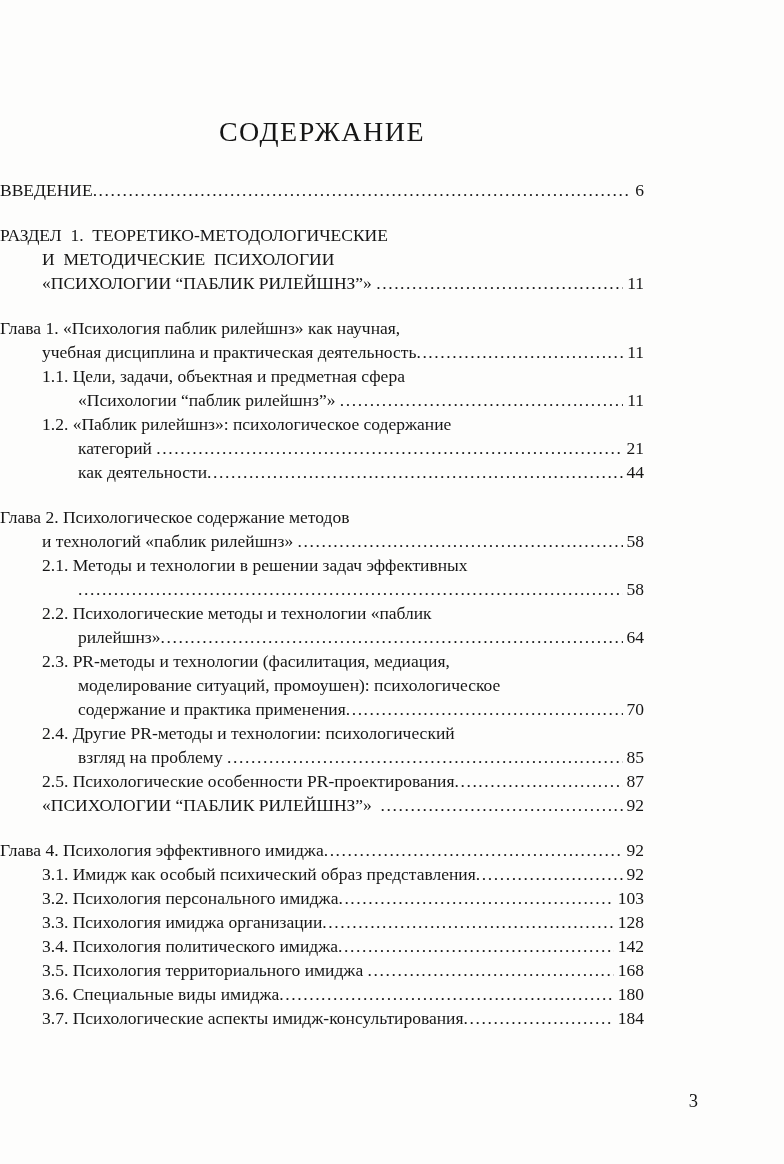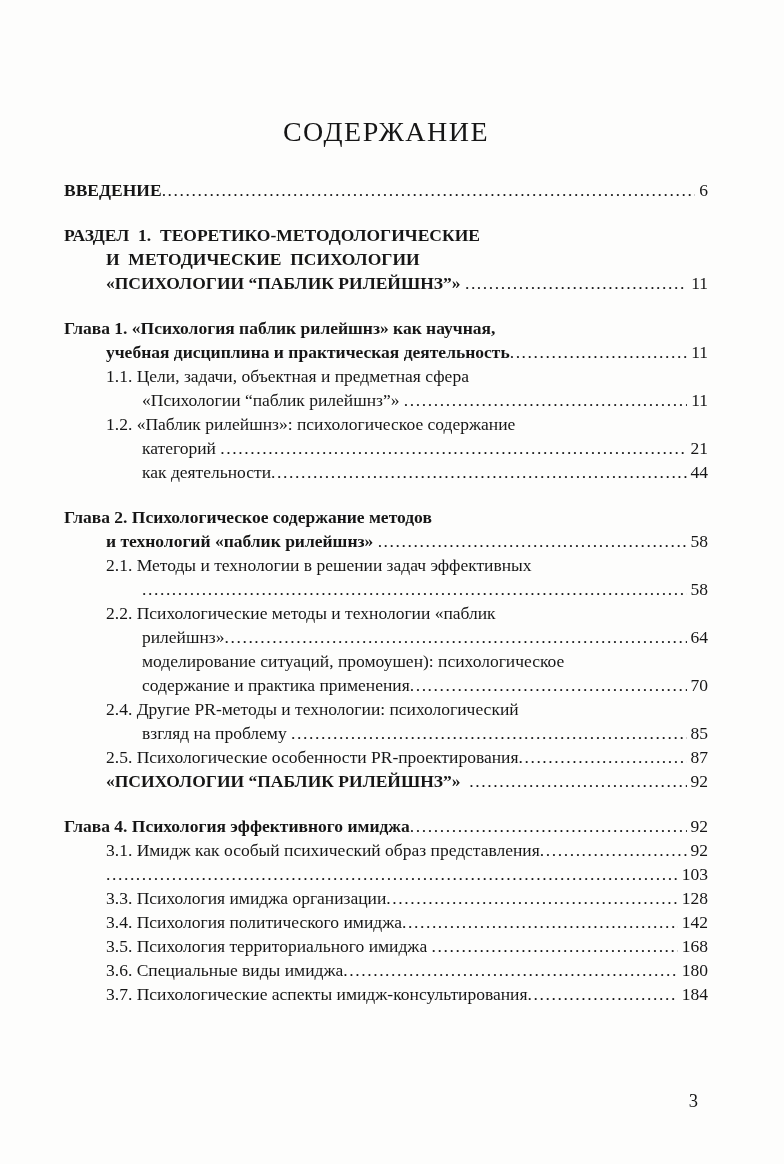--- a/index.html
+++ b/index.html
@@ -11,34 +11,34 @@
     color:var(--ink);
   }
   .sheet {
     position:relative;
     width:784px; height:1164px;
     background:var(--paper);
     box-sizing:border-box;
     padding-top:116px;
     overflow:hidden;
   }
-  .content { margin-left:64px; width:644px; }
+  .content { width:644px; }
   .title {
     margin:0 0 30px 0;
     text-align:center;
     font-size:28px;
     font-weight:400;
     letter-spacing:1.5px;
   }
   .toc { font-size:17.5px; line-height:24px; }
   .row { display:flex; align-items:baseline; }
   .row.gap { margin-top:21px; }
   .indent-1 { padding-left:42px; }
   .indent-2 { padding-left:78px; }
-  .row.bold .txt { font-weight:bold; }
+  .row.bold .txt { font-weight:normal; }
   .txt { white-space:pre; }
   .dots { flex:1 1 auto; overflow:hidden; white-space:nowrap; min-width:10px; }
   .dots::after {
     content:"..........................................................................................................................................................";
     letter-spacing:1.6px;
   }
   .pg { padding-left:4px; }
   .folio {
     position:absolute;
     right:86px; bottom:52px;
@@ -113,20 +113,23 @@
           <span class="pg">58</span>
         </div>
         <div class="row indent-1">
           <span class="txt">2.2. Психологические методы и технологии «паблик</span>
         </div>
         <div class="row indent-2">
           <span class="txt">рилейшнз»</span>
           <span class="dots"></span>
           <span class="pg">64</span>
         </div>
+        <div class="row indent-1">
+          <span class="txt">2.3. PR-методы и технологии (фасилитация, медиация,</span>
+        </div>
         <div class="row indent-2">
           <span class="txt">моделирование ситуаций, промоушен): психологическое</span>
         </div>
         <div class="row indent-2">
           <span class="txt">содержание и практика применения</span>
           <span class="dots"></span>
           <span class="pg">70</span>
         </div>
         <div class="row indent-1">
           <span class="txt">2.4. Другие PR-методы и технологии: психологический</span>
@@ -150,20 +153,21 @@
           <span class="txt">Глава 4. Психология эффективного имиджа</span>
           <span class="dots"></span>
           <span class="pg">92</span>
         </div>
         <div class="row indent-1">
           <span class="txt">3.1. Имидж как особый психический образ представления</span>
           <span class="dots"></span>
           <span class="pg">92</span>
         </div>
         <div class="row indent-1">
+          <span class="txt">3.2. Психология персонального имиджа</span>
           <span class="dots"></span>
           <span class="pg">103</span>
         </div>
         <div class="row indent-1">
           <span class="txt">3.3. Психология имиджа организации</span>
           <span class="dots"></span>
           <span class="pg">128</span>
         </div>
         <div class="row indent-1">
           <span class="txt">3.4. Психология политического имиджа</span>

